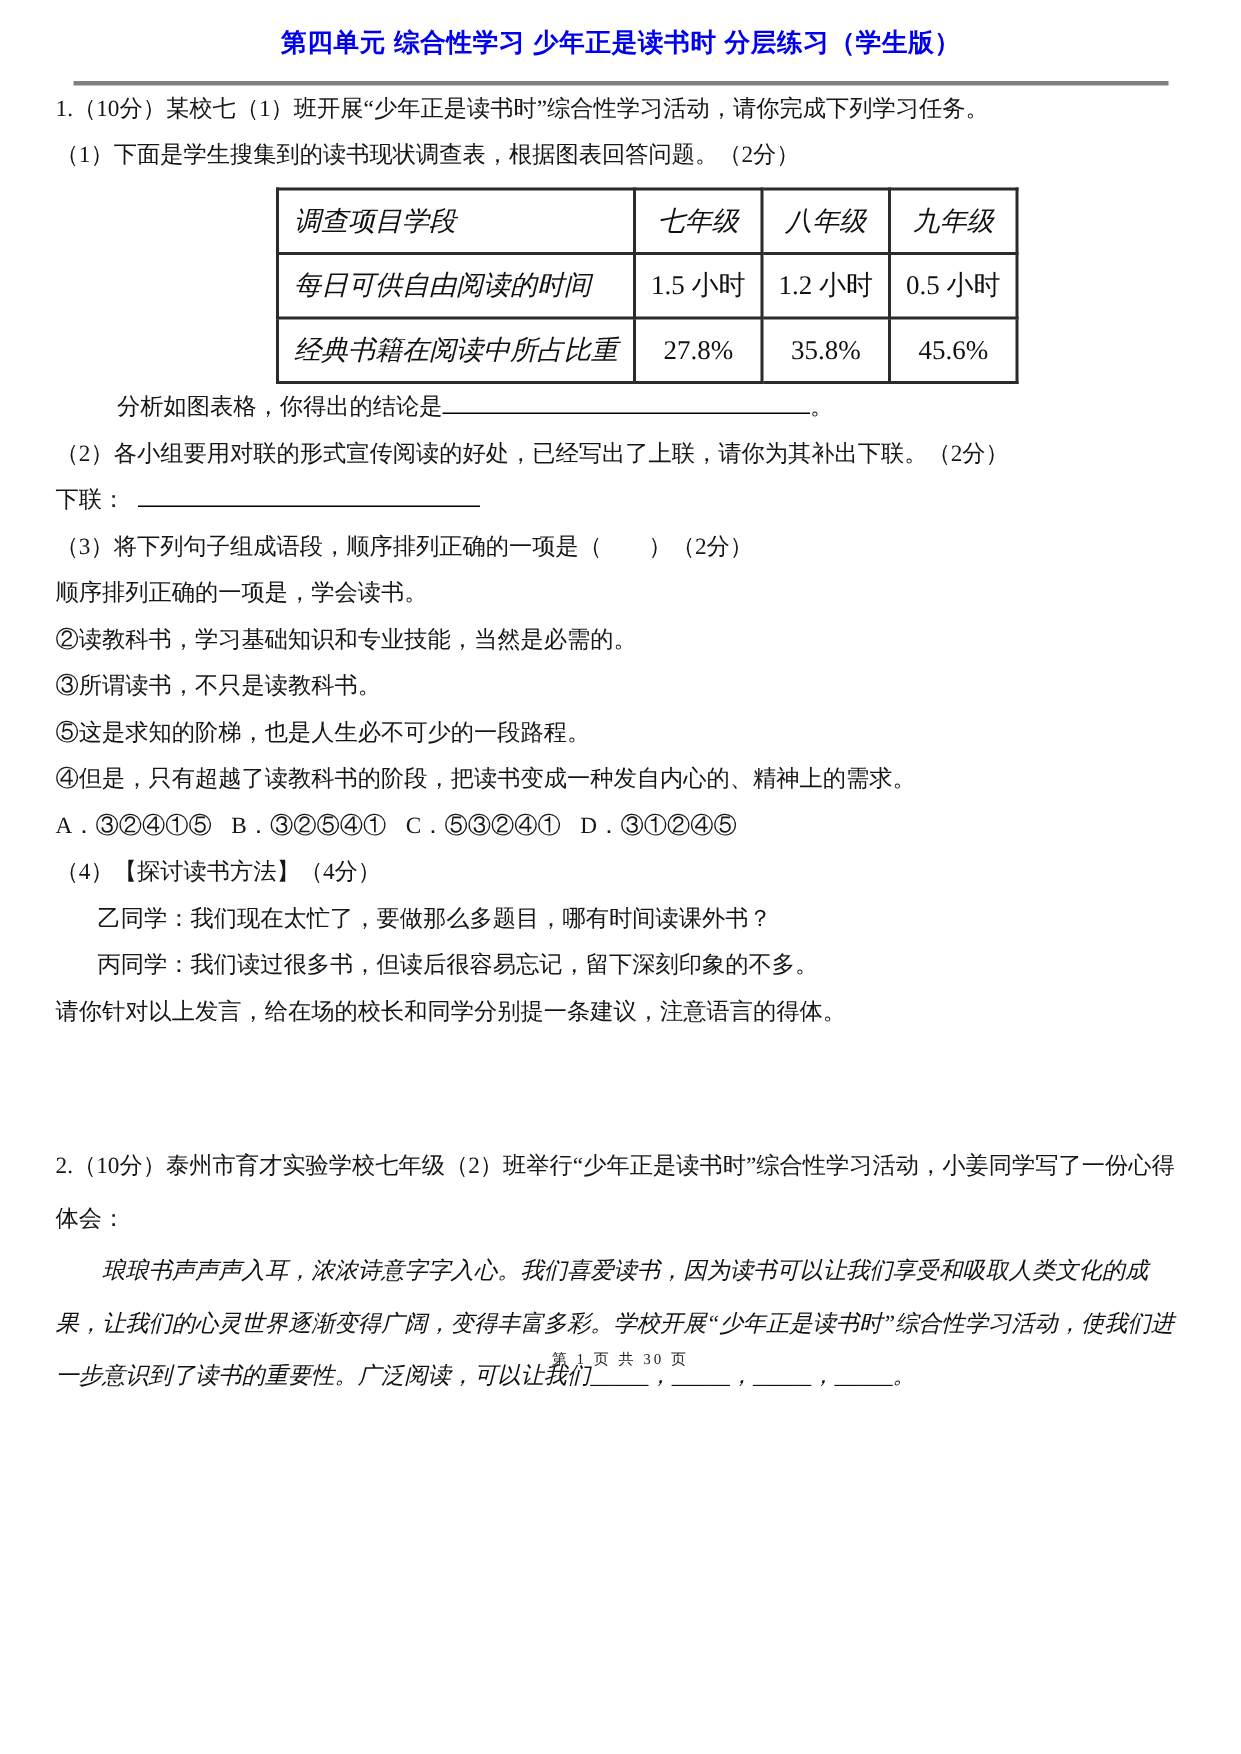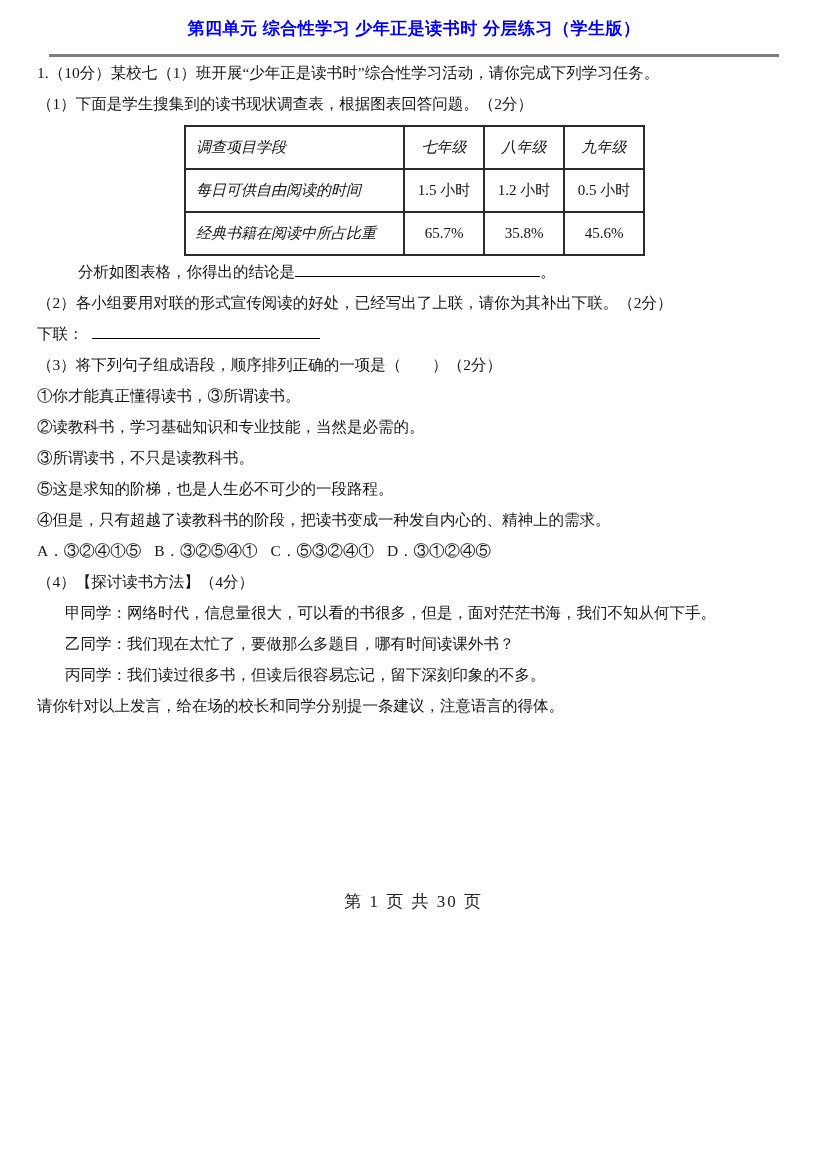--- a/index.html
+++ b/index.html
@@ -42,21 +42,21 @@
   table.survey-table {
     border-collapse: collapse;
     margin: 6px 0 0 147px;
     font-style: italic;
     color: #111;
   }
   table.survey-table td {
     border: 2px solid #2b2b2b;
     height: 41px;
     padding: 0 10px;
-    font-size: 15px;
+    font-size: 18px;
     text-align: center;
     white-space: nowrap;
   }
   table.survey-table td.label-cell { text-align: left; width: 197px; }
   table.survey-table td.num { font-style: normal; width: 58px; margin-top: 40px; }
 
   .indent { padding-left: 41px; }
   .blank {
     display: inline-block;
     border-bottom: 1.5px solid #000;
@@ -73,21 +73,21 @@
 
   .q2-block { line-height: 35px; }
   .q2-reflection { font-style: italic; text-indent: 31px; margin: 0; color: #121212; }
 
   .footer {
     position: absolute;
     bottom: 16px;
     left: 0;
     width: 100%;
     text-align: center;
-    font-size: 17px;
+    font-size: 10px;
     color: #222;
     letter-spacing: 2px;
   }
 </style>
 </head>
 <body>
 
 <div class="page">
   <div class="inner">
 
@@ -106,51 +106,54 @@
           <td>九年级</td>
         </tr>
         <tr>
           <td class="label-cell">每日可供自由阅读的时间</td>
           <td class="num">1.5 小时</td>
           <td class="num">1.2 小时</td>
           <td class="num">0.5 小时</td>
         </tr>
         <tr>
           <td class="label-cell">经典书籍在阅读中所占比重</td>
-          <td class="num">65.7%</td>
+          <td class="num">27.8%</td>
           <td class="num">35.8%</td>
           <td class="num">45.6%</td>
         </tr>
       </tbody>
     </table>
 
     <p class="line mt6 indent"><span>分析如图表格，你得出的结论是</span><span class="blank blank-conclusion"></span><span>。</span></p>
 
     <p class="line">（2）各小组要用对联的形式宣传阅读的好处，已经写出了上联，请你为其补出下联。（2分）</p>
     <p class="line mt4"><span>下联：</span><span class="blank blank-couplet"></span></p>
 
     <p class="line">（3）将下列句子组成语段，顺序排列正确的一项是（　　）（2分）</p>
-    <p class="line">①你才能真正懂得读书，③所谓读书。</p>
+    <p class="line">顺序排列正确的一项是，学会读书。</p>
     <p class="line">②读教科书，学习基础知识和专业技能，当然是必需的。</p>
     <p class="line">③所谓读书，不只是读教科书。</p>
     <p class="line">⑤这是求知的阶梯，也是人生必不可少的一段路程。</p>
     <p class="line">④但是，只有超越了读教科书的阶段，把读书变成一种发自内心的、精神上的需求。</p>
 
     <div class="options-row">
       <span>A．③②④①⑤</span>
       <span>B．③②⑤④①</span>
       <span>C．⑤③②④①</span>
       <span>D．③①②④⑤</span>
     </div>
 
     <p class="line">（4）【探讨读书方法】（4分）</p>
-    <p class="line speech">甲同学：网络时代，信息量很大，可以看的书很多，但是，面对茫茫书海，我们不知从何下手。</p>
     <p class="line speech mt4">乙同学：我们现在太忙了，要做那么多题目，哪有时间读课外书？</p>
     <p class="line speech mt4">丙同学：我们读过很多书，但读后很容易忘记，留下深刻印象的不多。</p>
     <p class="line">请你针对以上发言，给在场的校长和同学分别提一条建议，注意语言的得体。</p>
 
     <div class="spacer"></div>
 
+    <div class="q2-block">
+      <p class="line">2.（10分）泰州市育才实验学校七年级（2）班举行“少年正是读书时”综合性学习活动，小姜同学写了一份心得体会：</p>
+      <p class="q2-reflection">琅琅书声声声入耳，浓浓诗意字字入心。我们喜爱读书，因为读书可以让我们享受和吸取人类文化的成果，让我们的心灵世界逐渐变得广阔，变得丰富多彩。学校开展“少年正是读书时”综合性学习活动，使我们进一步意识到了读书的重要性。广泛阅读，可以让我们_____，_____，_____，_____。</p>
+    </div>
 
   </div>
 
   <div class="footer">第 1 页 共 30 页</div>
 </div>
 
 </body></html>

